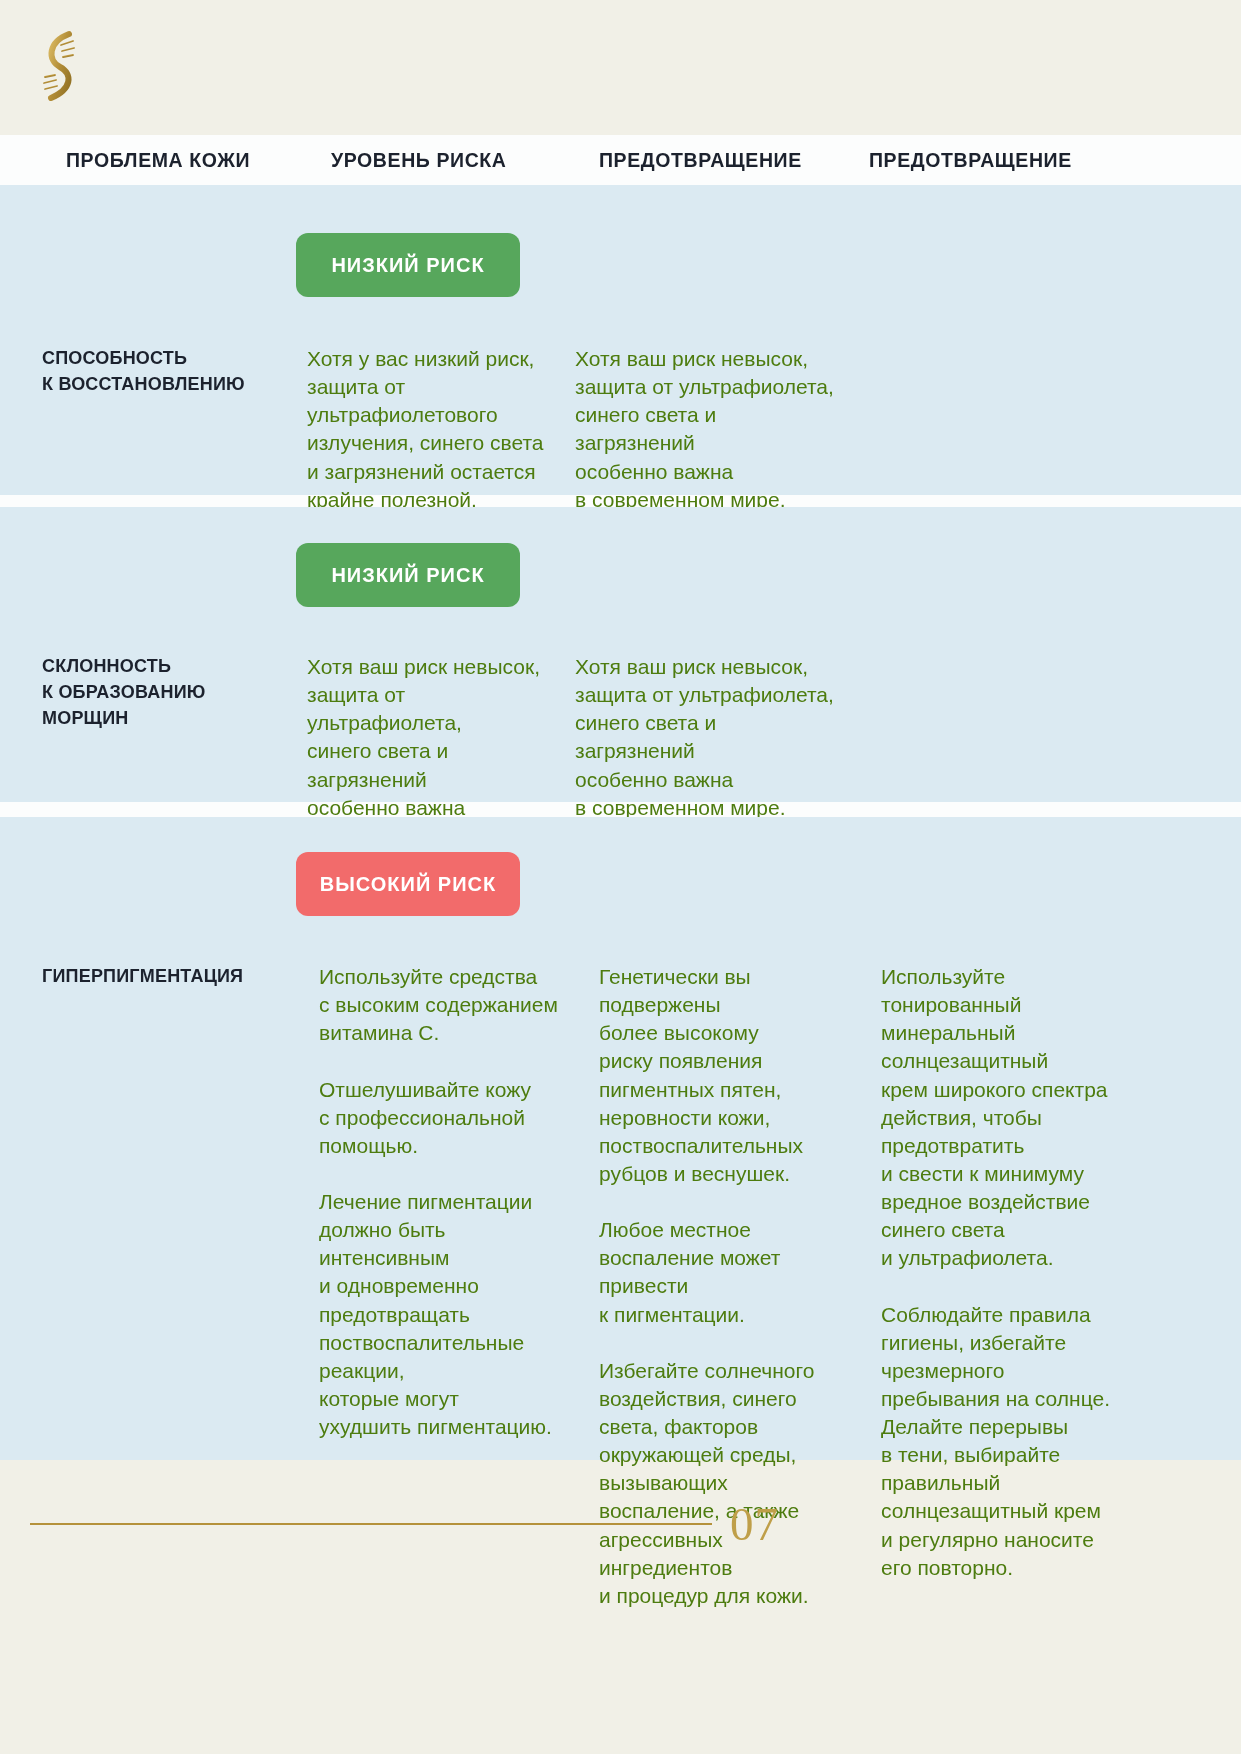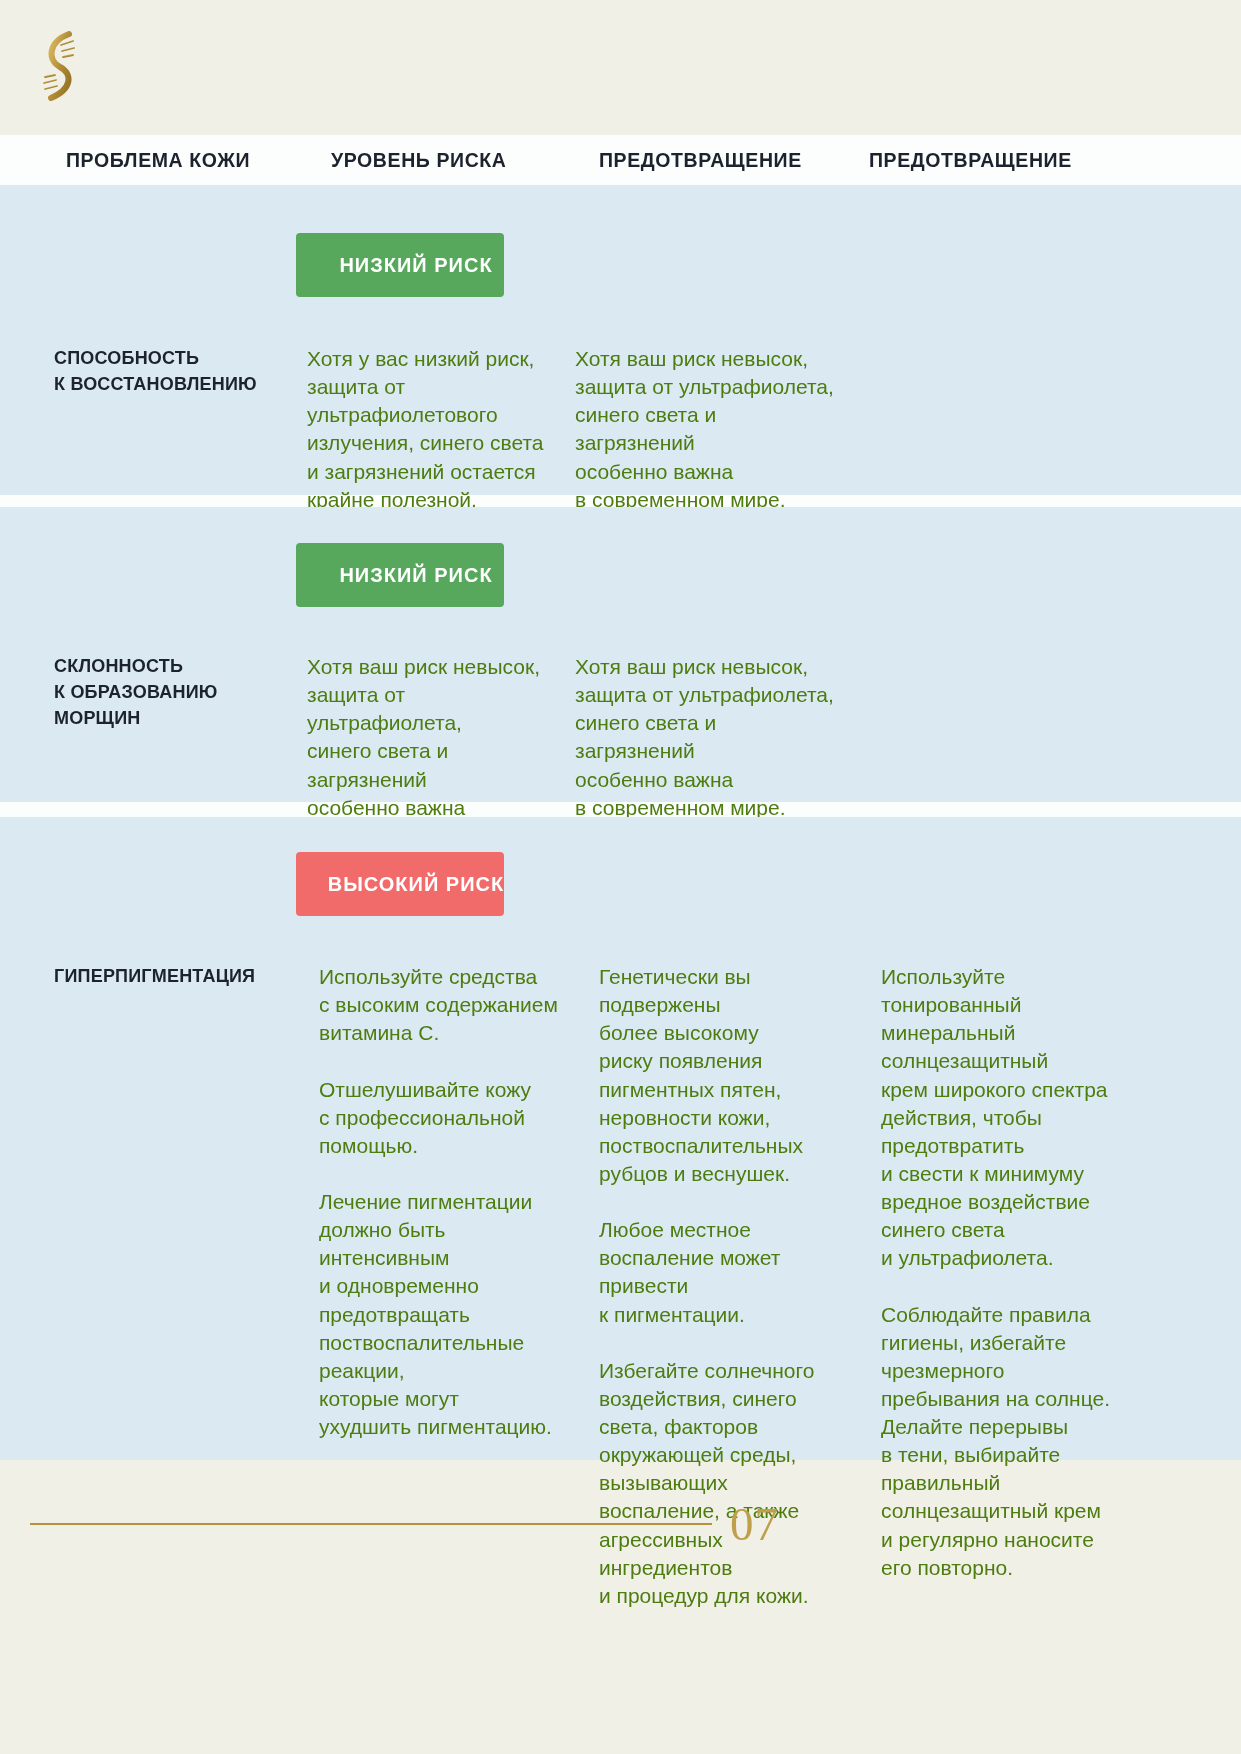--- a/index.html
+++ b/index.html
@@ -30,34 +30,32 @@
   .section{
     position:relative;background:#dbeaf2;
     box-sizing:border-box;
     display:grid;grid-template-columns:265px 268px 270px 1fr;
     padding-left:42px;padding-right:20px;
   }
   .s1{height:310px;padding-top:160px;}
   .s2{height:295px;padding-top:146px;margin-top:12px;}
   .s3{height:643px;padding-top:146px;margin-top:15px;gap:12px;}
   .badge{
-    position:absolute;left:296px;width:176px;height:64px;
-    border-radius:4px;display:flex;align-items:center;justify-content:center;
+    position:absolute;left:296px;width:224px;height:64px;
+    border-radius:12px;display:flex;align-items:center;justify-content:center;
     color:#ffffff;font-size:20px;font-weight:700;letter-spacing:1px;
     white-space:nowrap;
-    padding-left:32px;
   }
   .s1 .badge{top:48px;}
   .s2 .badge{top:36px;}
   .s3 .badge{top:35px;}
   .section-title{
     font-size:18px;font-weight:700;color:#1c222e;
     line-height:1.45;white-space:pre-line;letter-spacing:0.2px;
     padding-right:14px;
-    margin-left:12px;
   }
   .cell-text{
     font-size:21px;color:#4d7c0f;line-height:1.34;
     white-space:pre-line;padding-right:10px;
   }
   
   .footer{position:relative;height:294px;}
   .footer-row{
     display:flex;align-items:center;
     margin:36px 30px 16px 30px;

